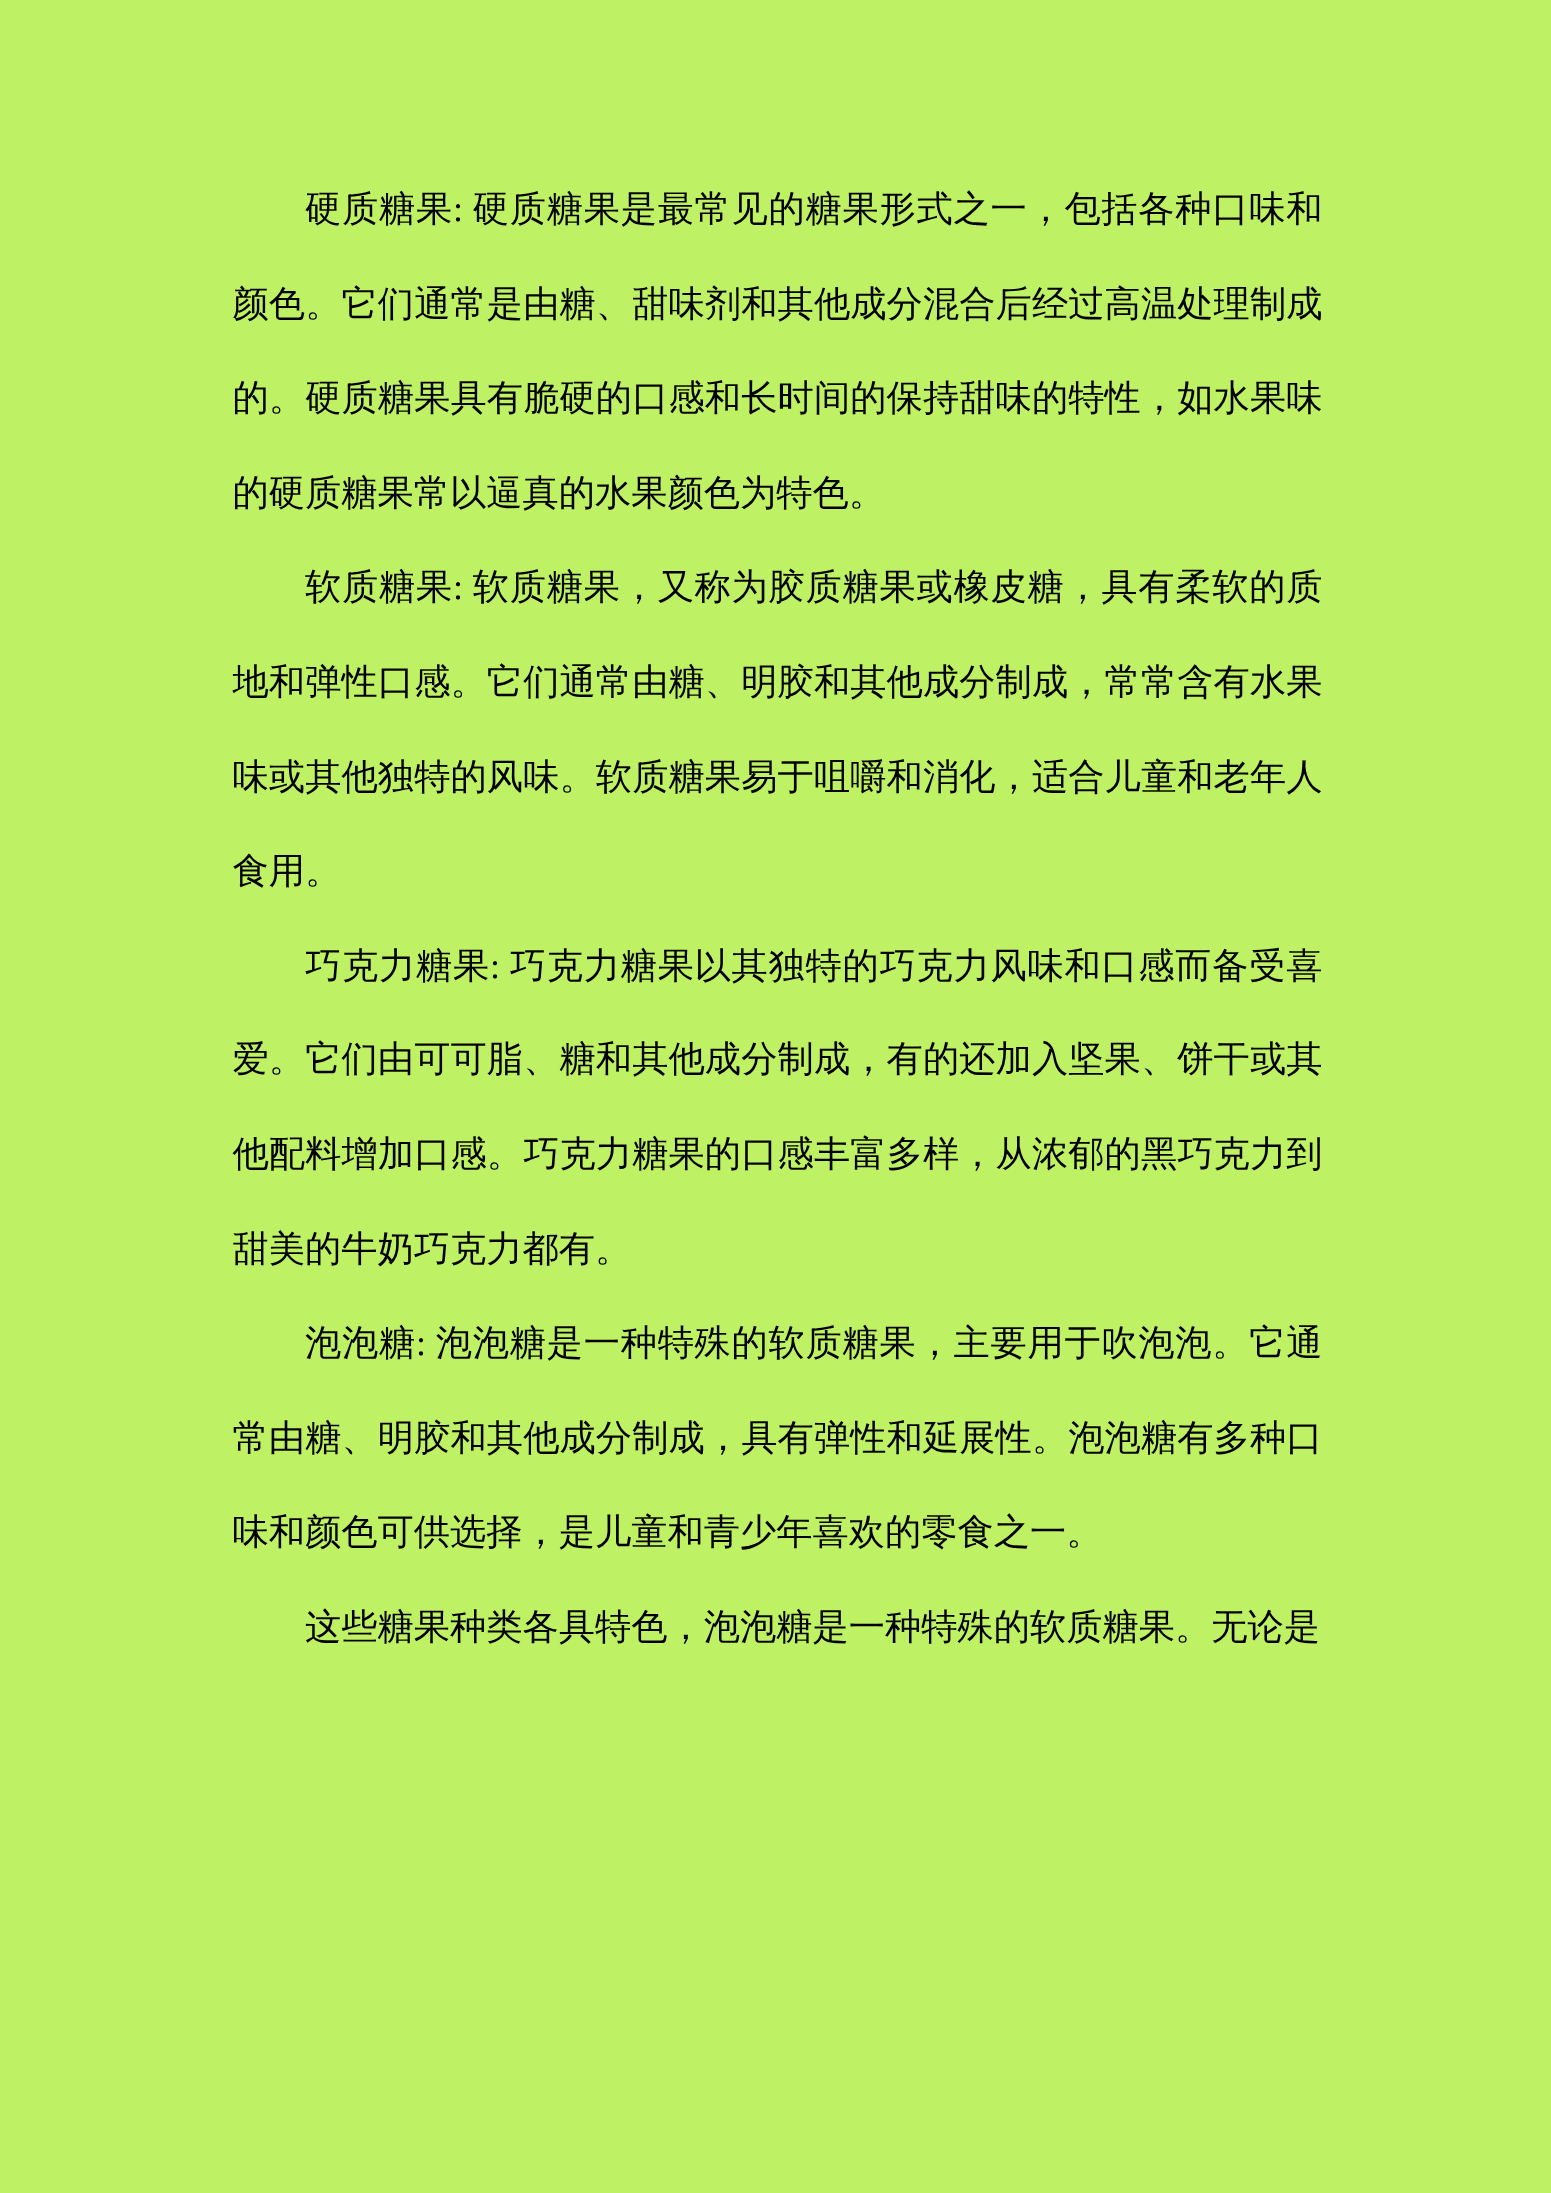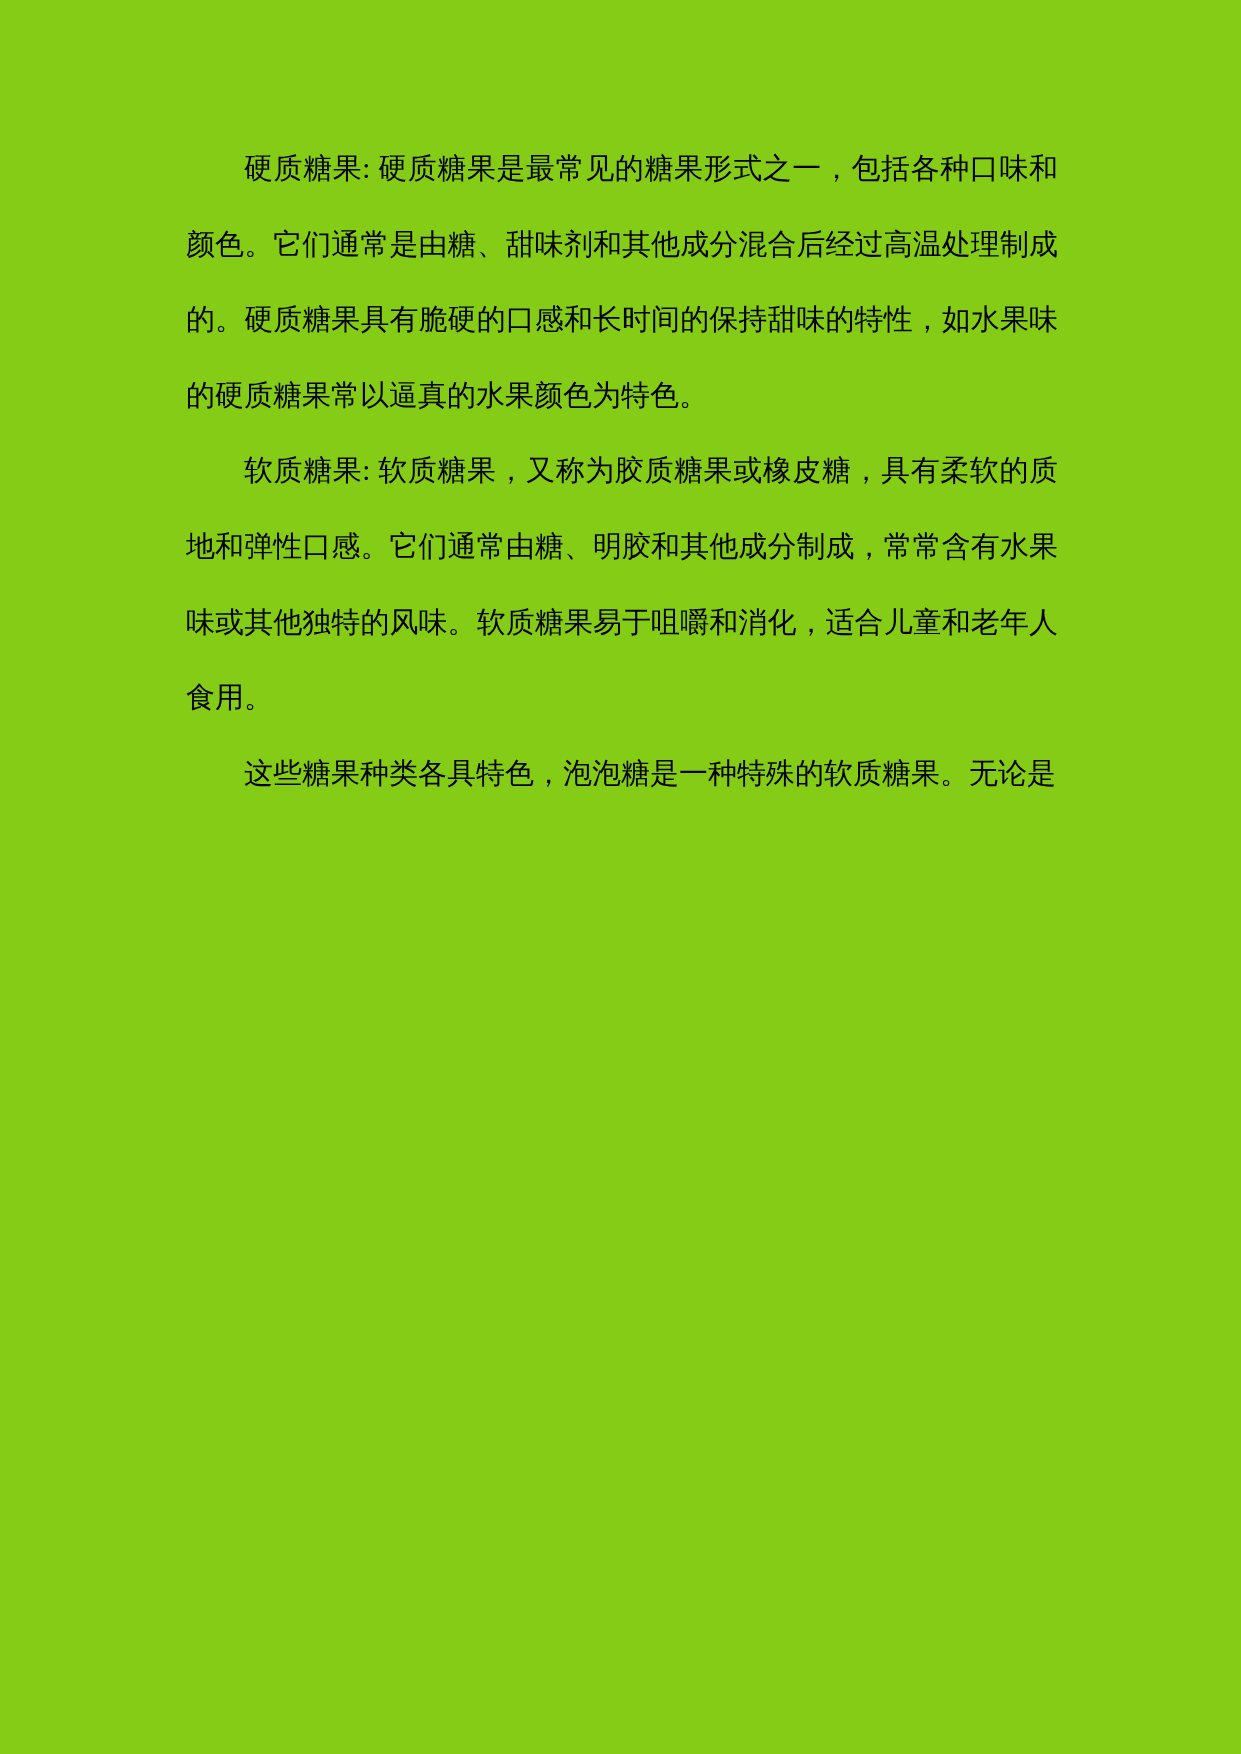--- a/index.html
+++ b/index.html
@@ -10,36 +10,38 @@
       width: 1241px;
       height: 1754px;
       background: #ffffff;
       overflow: hidden;
     }
     .page {
       box-sizing: border-box;
       width: 1241px;
       height: 1754px;
       padding: 131px 183px 0 186px;
-      background: #84cc16;
+      background: #bef264;
     }
     .doc-text p {
       margin: 0;
       padding: 0;
       text-indent: 2em;
       font-family: "Liberation Serif", "DejaVu Serif", serif;
       font-size: 29px;
       line-height: 75.6px;
       color: #000000;
       text-align: justify;
       text-justify: inter-ideograph;
     }
   </style>
 </head>
 <body>
 
 <div class="page">
   <div class="doc-text">
     <p>硬质糖果: 硬质糖果是最常见的糖果形式之一，包括各种口味和颜色。它们通常是由糖、甜味剂和其他成分混合后经过高温处理制成的。硬质糖果具有脆硬的口感和长时间的保持甜味的特性，如水果味的硬质糖果常以逼真的水果颜色为特色。</p>
     <p>软质糖果: 软质糖果，又称为胶质糖果或橡皮糖，具有柔软的质地和弹性口感。它们通常由糖、明胶和其他成分制成，常常含有水果味或其他独特的风味。软质糖果易于咀嚼和消化，适合儿童和老年人食用。</p>
+    <p>巧克力糖果: 巧克力糖果以其独特的巧克力风味和口感而备受喜爱。它们由可可脂、糖和其他成分制成，有的还加入坚果、饼干或其他配料增加口感。巧克力糖果的口感丰富多样，从浓郁的黑巧克力到甜美的牛奶巧克力都有。</p>
+    <p>泡泡糖: 泡泡糖是一种特殊的软质糖果，主要用于吹泡泡。它通常由糖、明胶和其他成分制成，具有弹性和延展性。泡泡糖有多种口味和颜色可供选择，是儿童和青少年喜欢的零食之一。</p>
     <p>这些糖果种类各具特色，泡泡糖是一种特殊的软质糖果。无论是</p>
   </div>
 </div>
 
 </body></html>

